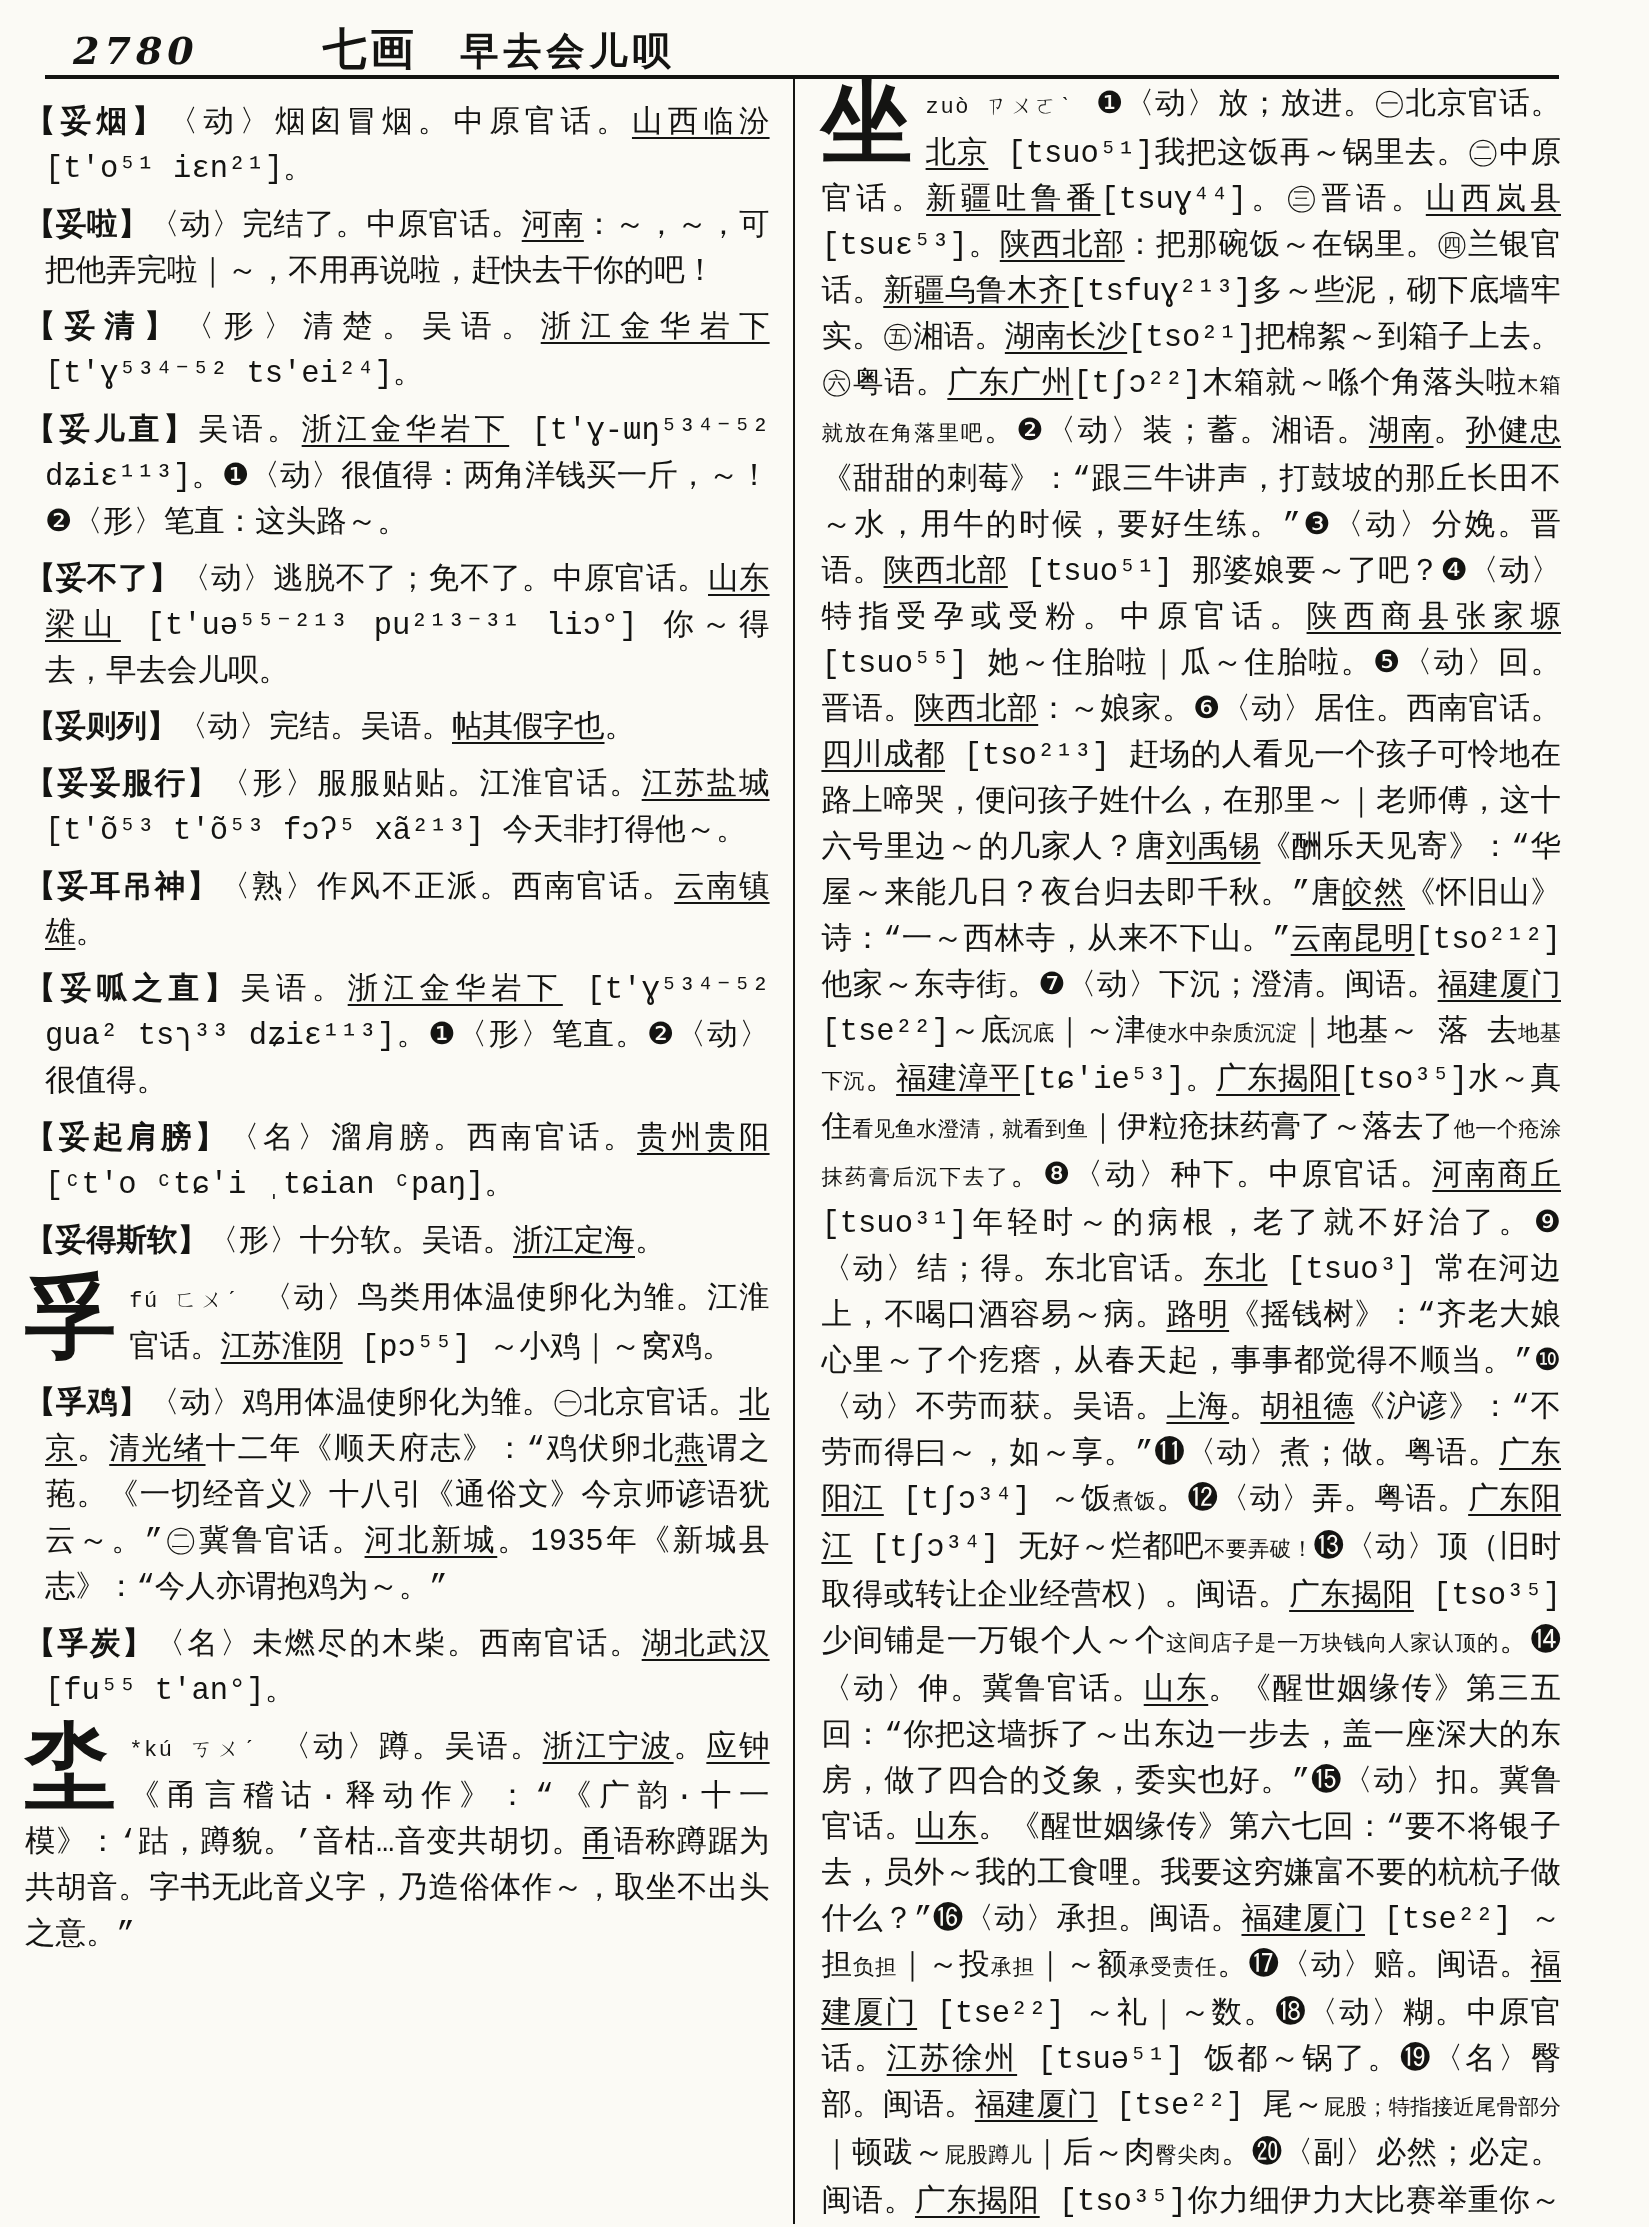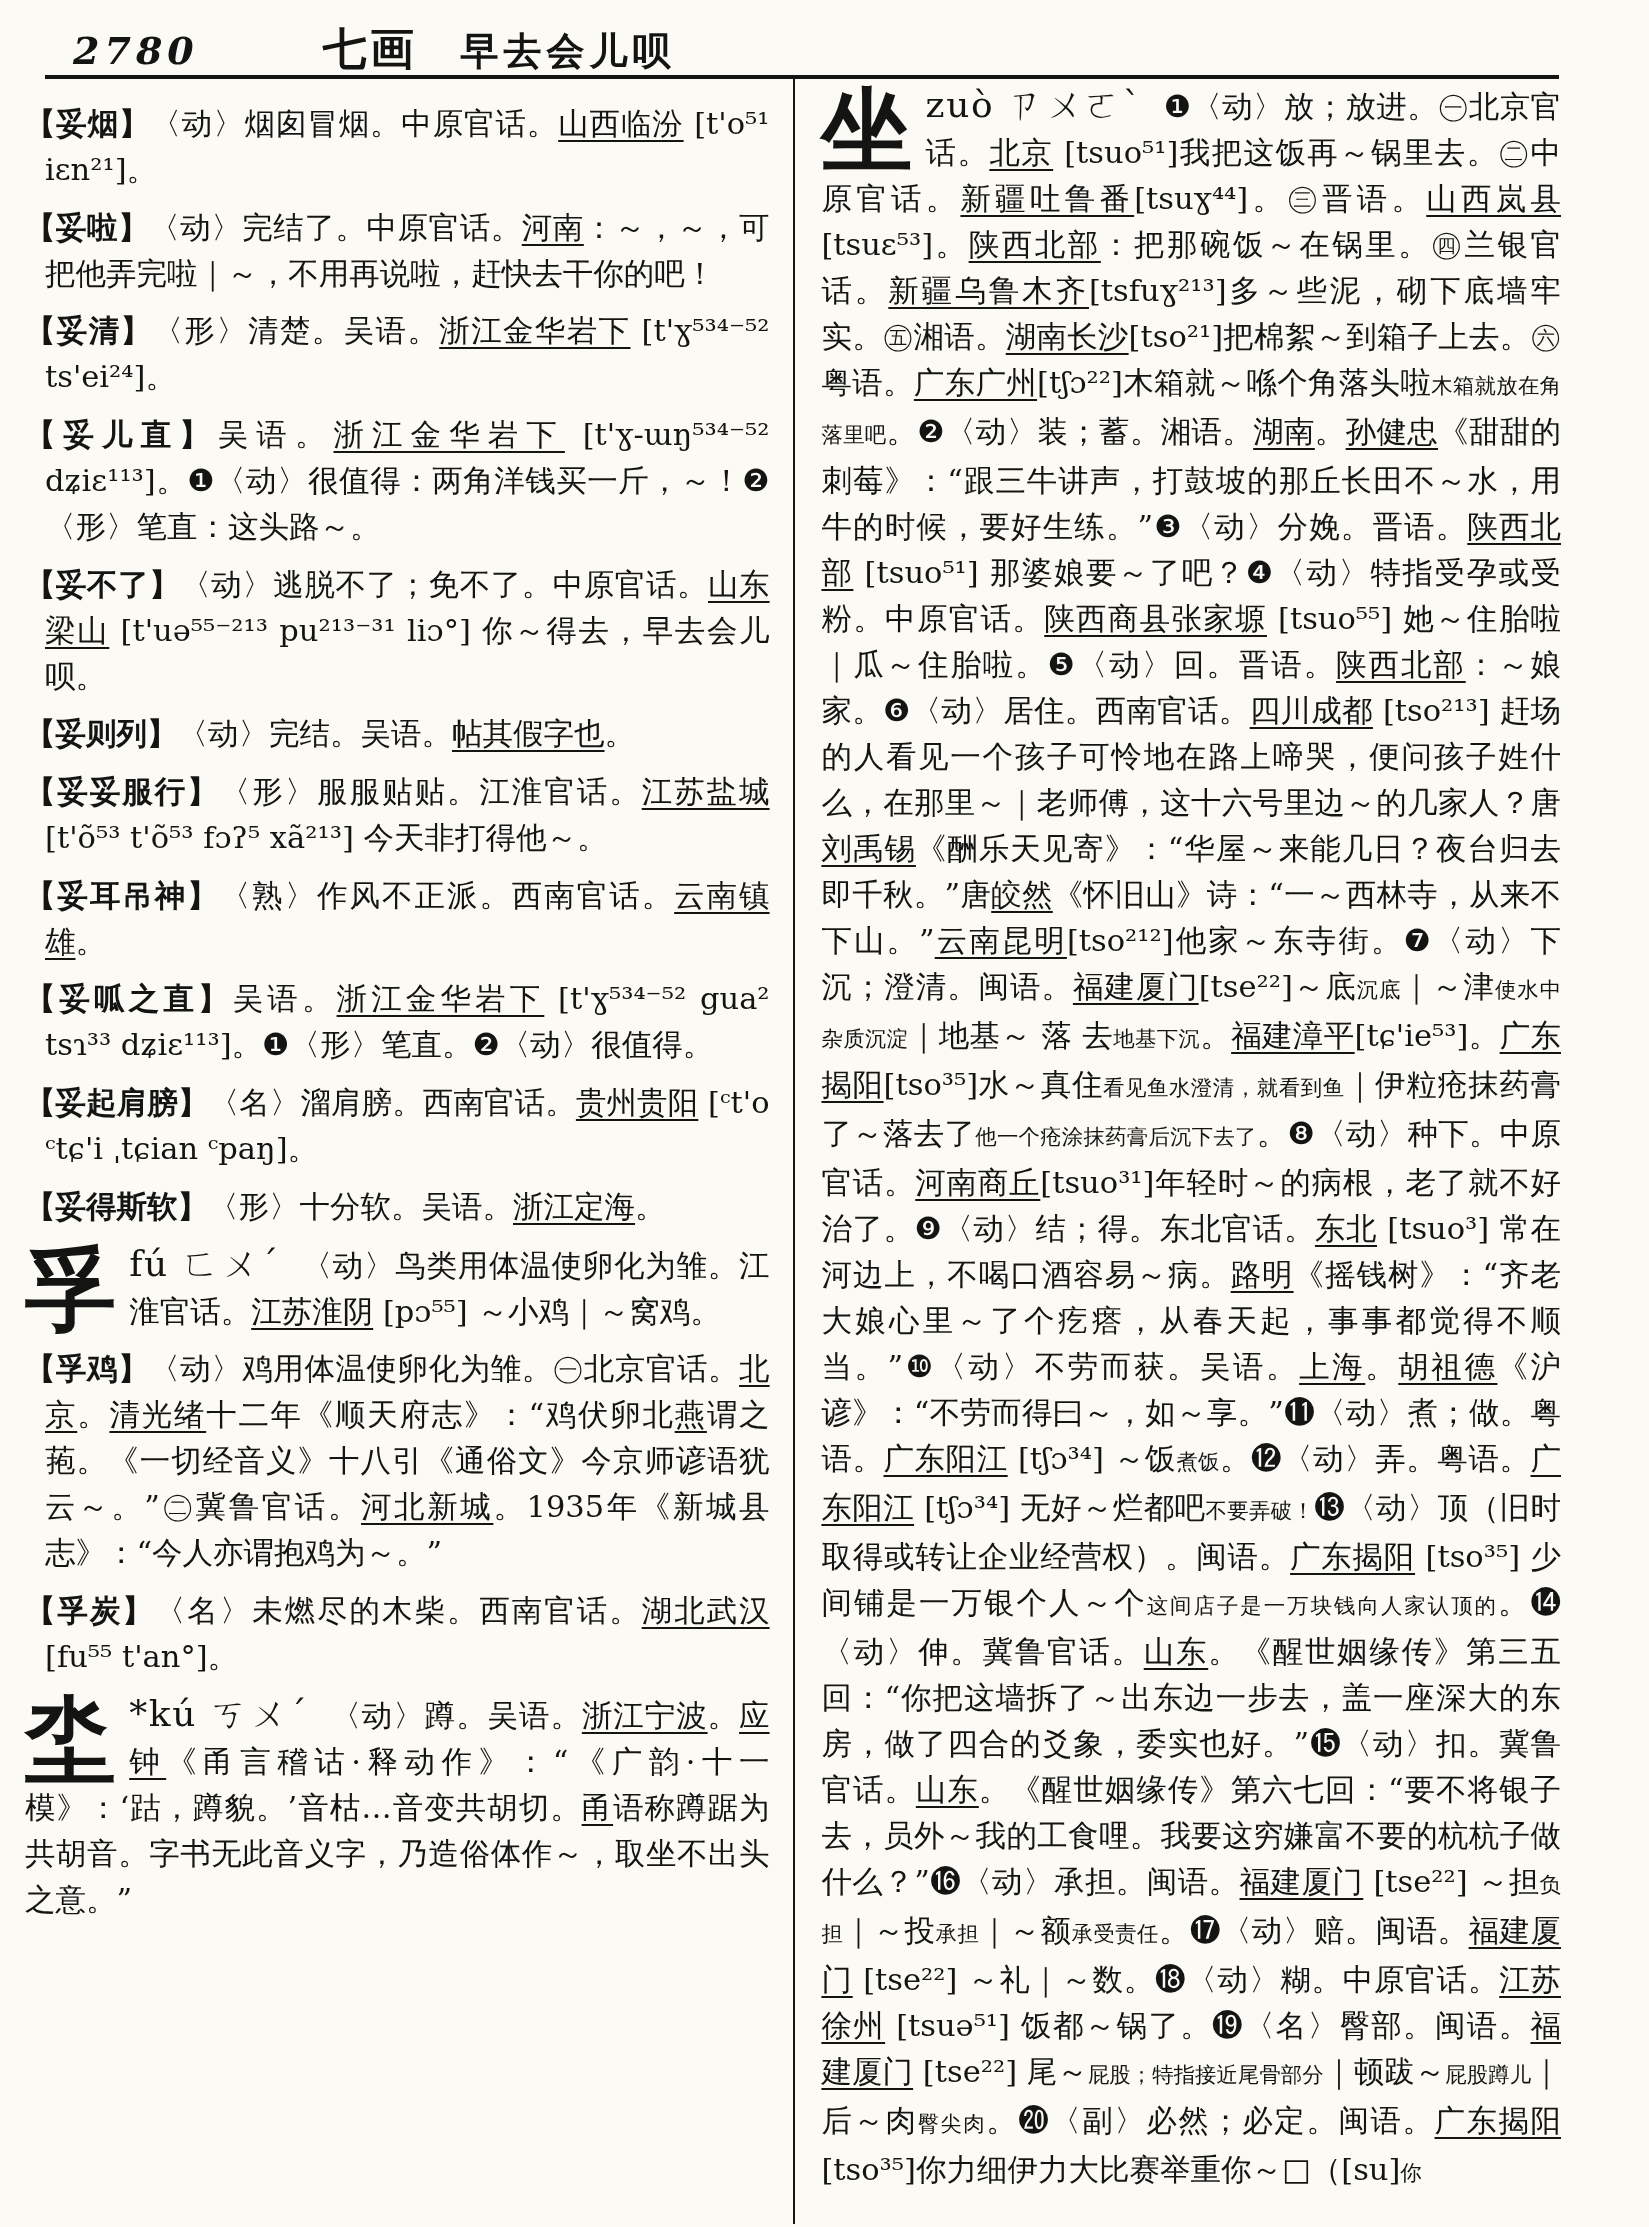--- a/index.html
+++ b/index.html
@@ -9,25 +9,25 @@
   .header{display:flex;align-items:baseline;padding:20px 0 0 73px;height:48px;}
   .pageno{font-size:38px;font-weight:bold;font-style:italic;letter-spacing:5px;}
   .section{font-size:44px;font-weight:bold;margin-left:124px;letter-spacing:3.3px;}
   .sectionchars{font-size:38px;font-weight:bold;margin-left:43px;letter-spacing:5px;}
   .rule{border:0;border-top:4.1px solid #141412;margin:6.6px 25px 0 45px;}
   .cols{display:flex;height:2145px;overflow:hidden;}
   .col{font-size:30.5px;line-height:46px;text-align:justify;overflow:hidden;}
   .col-left{width:747px;padding:21.4px 23px 0 25px;}
   .divider{width:2.5px;background:#141412;}
   .col-right{width:742px;padding:3.3px 23px 0 26.4px;}
-  .entry{margin:0 0 10.7px 0;padding-left:20px;text-indent:-20px;}
+  .entry{margin:0 0 10.7px 0;padding-left:20px;text-indent:-20px;font-family:Liberation Mono, monospace;}
   .bigentry{padding-left:0;text-indent:0;}
   .hw{font-weight:bold;}
   .bigchar{float:left;font-size:91px;line-height:84px;margin:6.6px 13.2px 0 0;font-weight:bold;}
-  .pron{font-size:36px;letter-spacing:1.6px;margin-right:21px;}
+  .pron{font-size:22px;letter-spacing:1.6px;margin-right:21px;}
   .entry small,.bigentry small{font-size:21.4px;}
   u{text-decoration:underline;text-decoration-thickness:1.6px;text-underline-offset:5.8px;}
 </style>
 </head>
 <body>
 
 <div class="page">
 
   <div class="header">
     <span class="pageno">2780</span>

